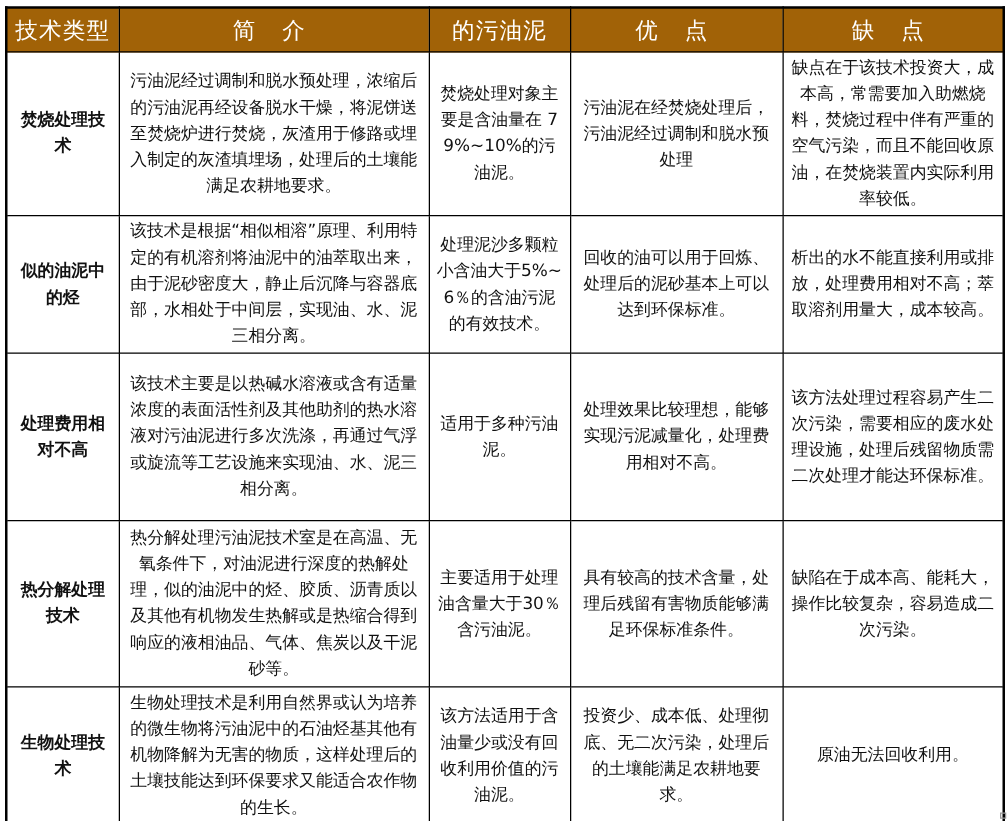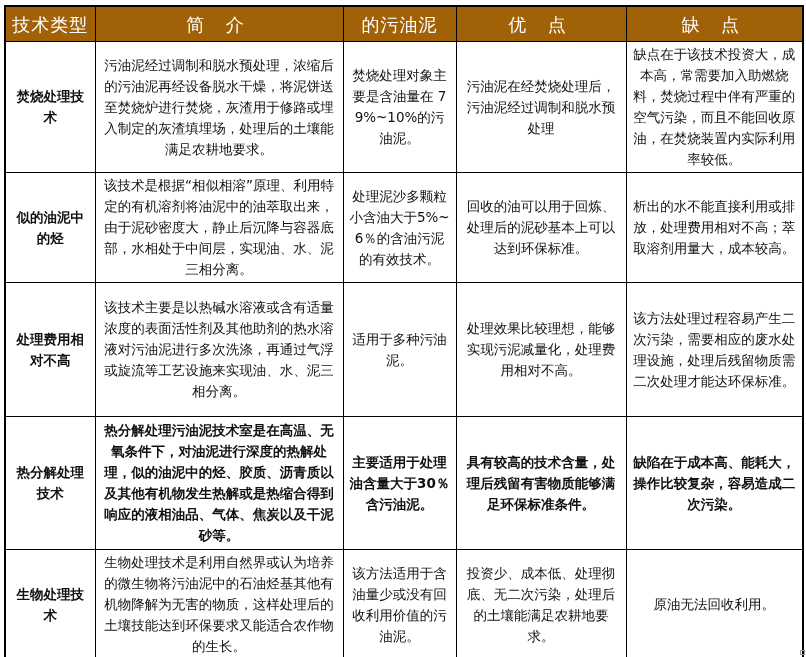--- a/index.html
+++ b/index.html
@@ -46,21 +46,21 @@
     }
     td.type {
       font-weight: bold;
       font-size: 15px;
       line-height: 24px;
       padding: 2px 8px;
     }
     tr.r1 td { height: 126px; }
     tr.r2 td { height: 103px; }
     tr.r3 td { height: 129px; }
-    tr.r4 td { height: 128px; font-weight: bold; }
+    tr.r4 td { height: 128px; }
     tr.r5 td { height: 102px; }
     .corner-mark {
       position: absolute;
       left: 800px;
       top: 650px;
       width: 5px;
       height: 5px;
       border: 1px solid #999;
       box-sizing: border-box;
     }

